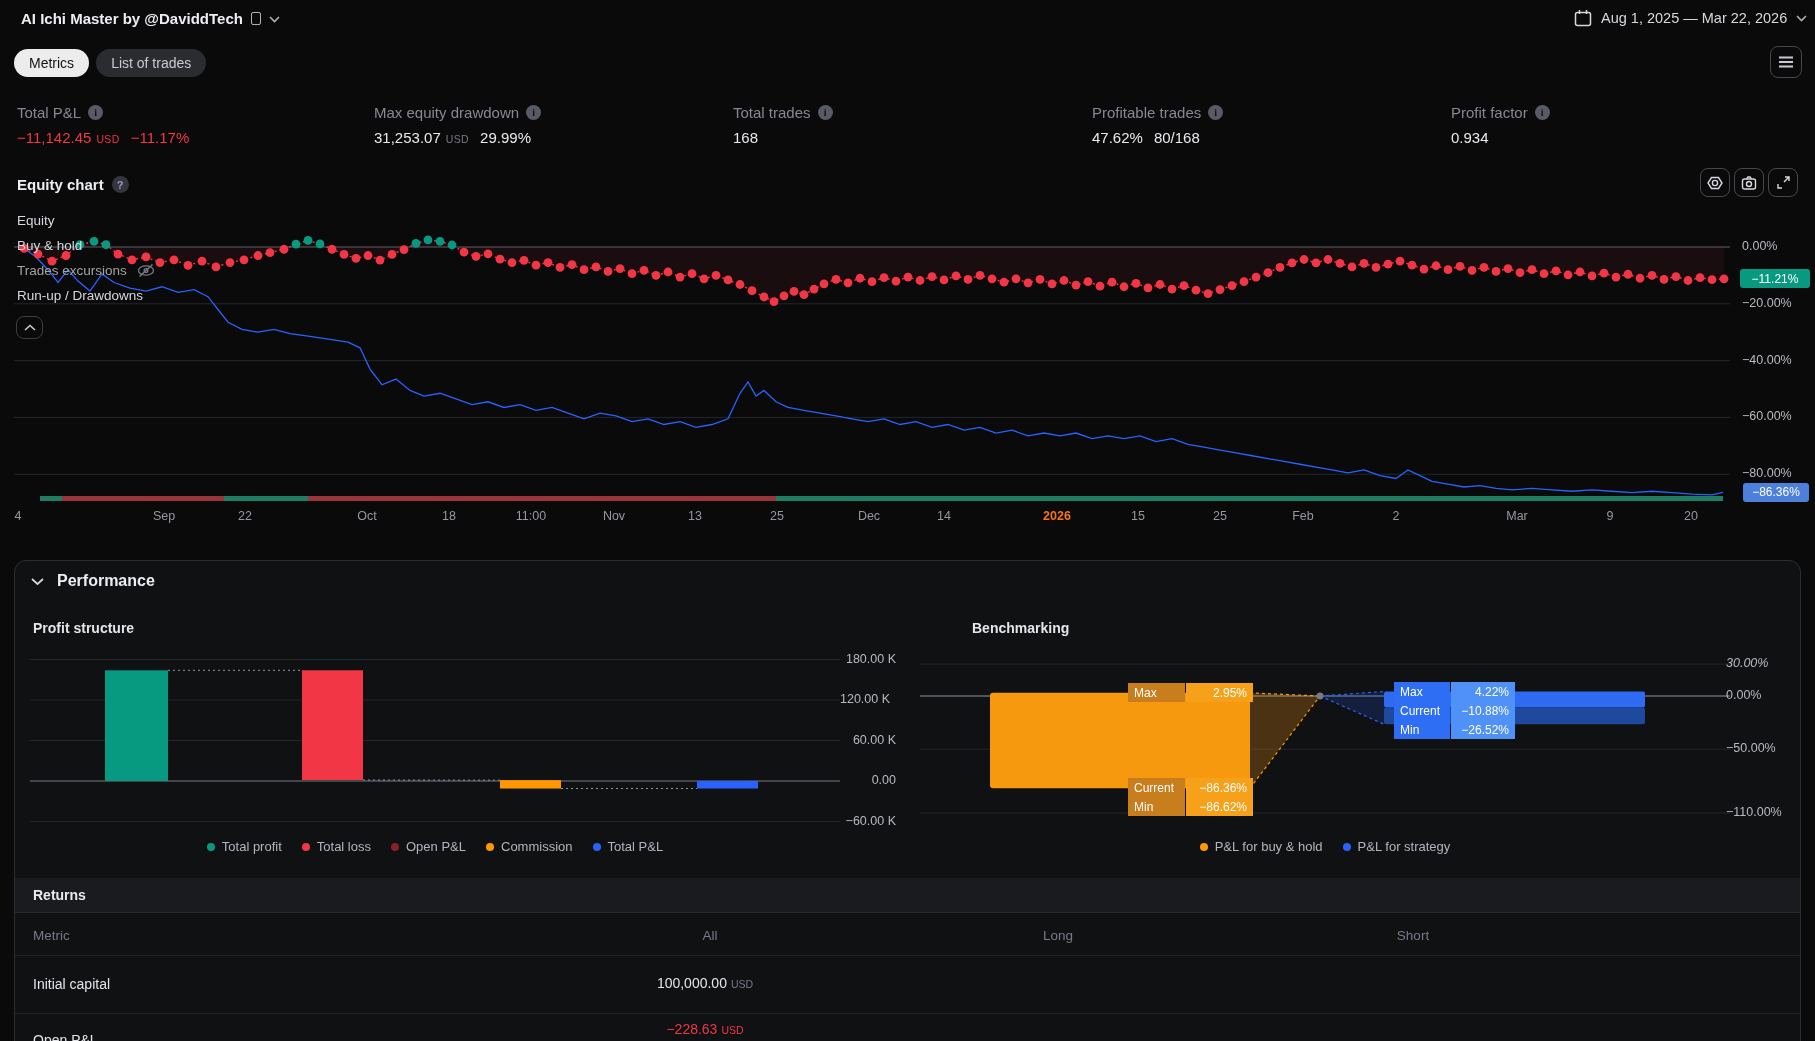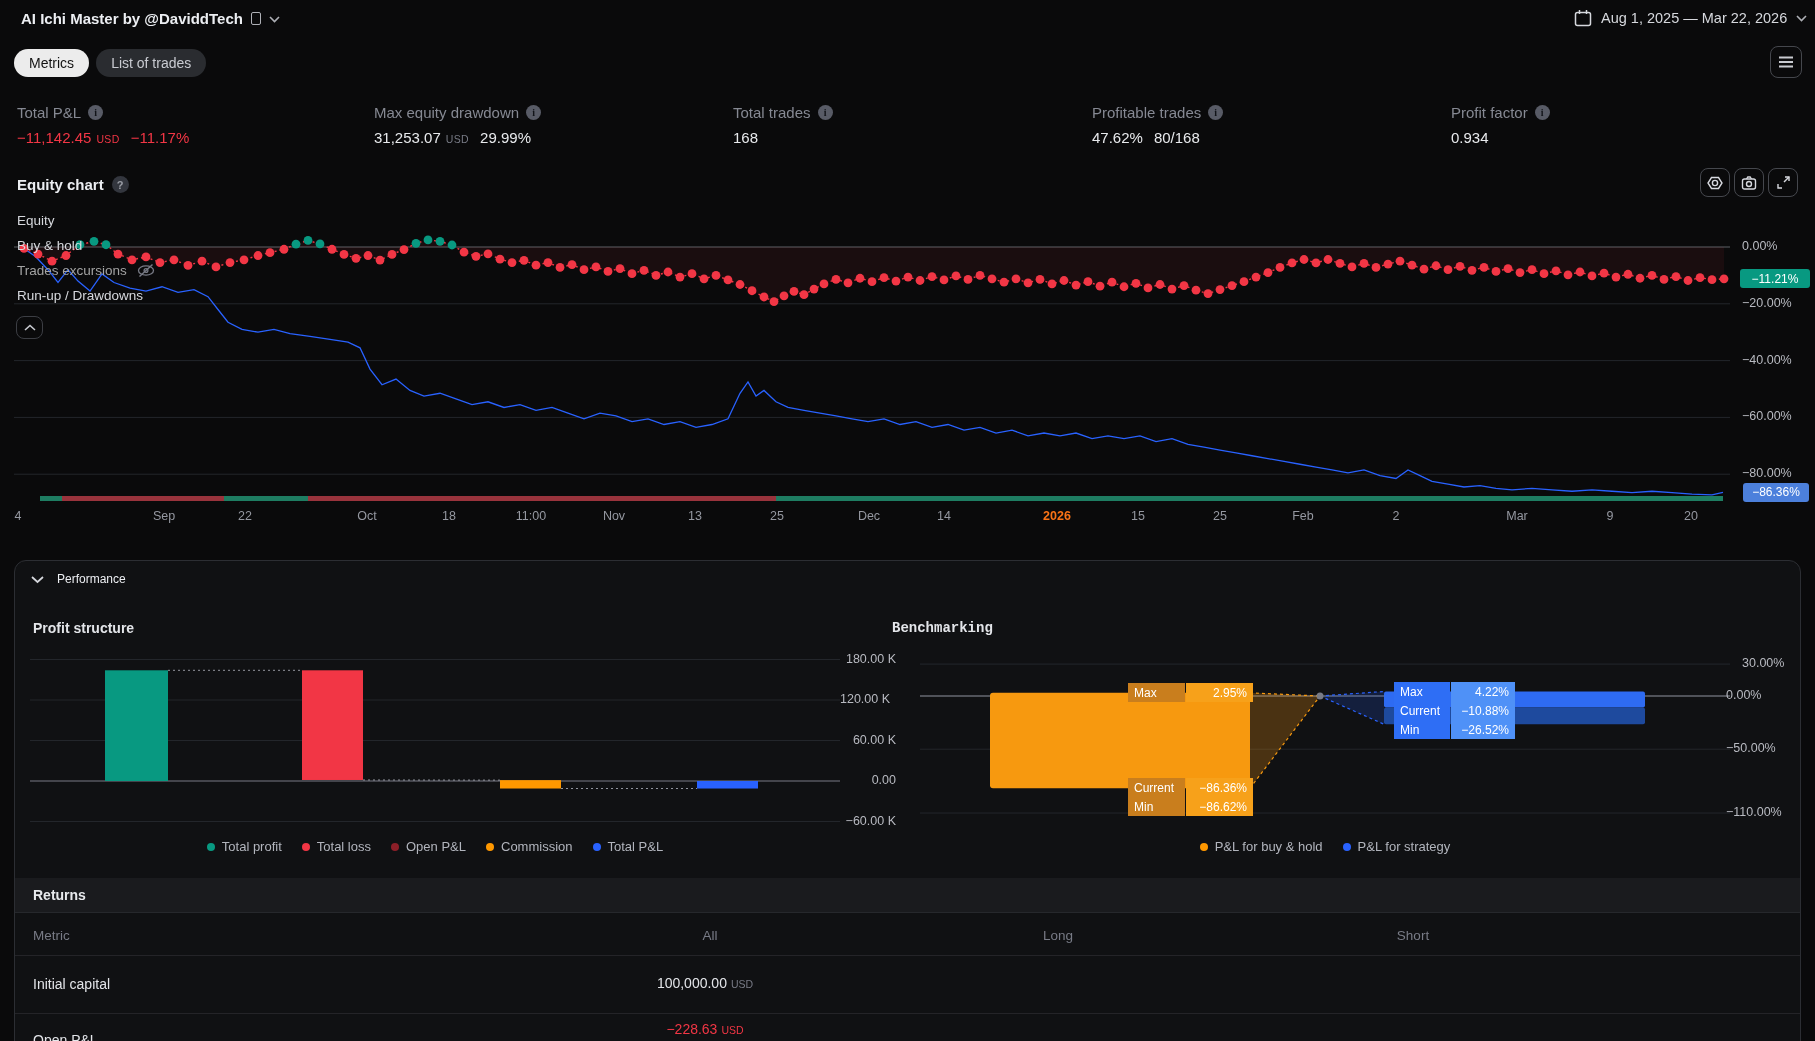--- a/index.html
+++ b/index.html
@@ -33,21 +33,21 @@
   .section-title { font-size:15px; font-weight:bold; color:#eceef2; display:flex; align-items:center; gap:8px; }
   .eq-legend-item { font-size:13.5px; color:#d6d8dd; display:flex; align-items:center; gap:9px; cursor:pointer; }
   .eq-legend-item.off { color:#a3a3a3; }
   .y-label { position:absolute; font-size:12.5px; color:#b8bac1; white-space:nowrap; }
   .badge { position:absolute; height:19px; border-radius:3px; color:#fff; font-size:12px; display:flex; align-items:center; justify-content:center; }
   .x-tick { position:absolute; font-size:12.5px; color:#9598a1; transform:translateX(-50%); white-space:nowrap; }
   .x-tick.bold { color:#f97316; font-weight:bold; }
 
   
   .card { left:14px; top:560px; width:1787px; height:500px; background:#101113; border:1px solid #2c2e33; border-radius:12px 12px 0 0; }
-  .perf-title { font-size:12px; font-weight:normal; color:#eceef2; }
+  .perf-title { font-size:16px; font-weight:bold; color:#eceef2; }
   .sub-title { font-size:14px; font-weight:bold; color:#e3e5e9; }
   .legend-row { display:flex; justify-content:center; align-items:center; gap:20px; font-size:13px; color:#b2b5bd; }
   .legend-dot { width:8px; height:8px; border-radius:50%; display:inline-block; margin-right:7px; }
 
   .bench-box { position:absolute; display:flex; height:19px; font-size:12px; color:#fff; }
   .bench-box .lb { display:flex; align-items:center; padding-left:6px; }
   .bench-box .vb { display:flex; align-items:center; justify-content:flex-end; padding-right:6px; margin-left:1px; }
 
   
   .returns-band { left:15px; top:878px; width:1785px; height:35px; background:#1a1b1e; border-bottom:1px solid #26282c; display:flex; align-items:center; padding-left:18px; }
@@ -439,21 +439,21 @@
       <div style="display: flex; align-items: center;">
         <span class="legend-dot" style="background: rgb(255, 152, 0);"></span>
         <span>Commission</span>
       </div>
       <div style="display: flex; align-items: center;">
         <span class="legend-dot" style="background: rgb(41, 98, 255);"></span>
         <span>Total P&amp;L</span>
       </div>
     </div>
 
-  <div class="abs sub-title" style="left:892px; top:620px;font-family:Liberation Mono, monospace;">Benchmarking</div>
+  <div class="abs sub-title" style="left:972px; top:620px;">Benchmarking</div>
   <svg id="bench-svg" class="abs" style="left:920px; top:646px;" width="810" height="196">
       <line x1="0" y1="18.08" x2="810" y2="18.08" stroke="#23262b" stroke-width="1"></line>
       <line x1="0" y1="50" x2="810" y2="50" stroke="#9095a0" stroke-width="1"></line>
       <line x1="0" y1="103.2" x2="810" y2="103.2" stroke="#23262b" stroke-width="1"></line>
       <line x1="0" y1="167.04000000000002" x2="810" y2="167.04000000000002" stroke="#23262b" stroke-width="1"></line>
       <rect x="70" y="46.8612" width="260" height="95.30248" rx="3" fill="#f7990f"></rect>
       <polygon points="330,46.8612 400,50 330,142.16368" fill="rgba(247,153,15,0.25)"></polygon>
       <line x1="330" y1="46.8612" x2="400" y2="50" stroke="#f7990f" stroke-width="1.2" stroke-dasharray="3 3"></line>
       <line x1="330" y1="142.16368" x2="400" y2="50" stroke="#f7990f" stroke-width="1.2" stroke-dasharray="3 3"></line>
       <polygon points="400,50 464,45.50992 464,78.21728" fill="rgba(41,98,255,0.18)"></polygon>
@@ -483,21 +483,21 @@
       <div class="bench-box" style="left: 474px; top: 55.0099px;">
         <div class="lb" style="width: 56px; background: rgb(46, 110, 245);">Current</div>
         <div class="vb" style="width: 64px; background: rgb(79, 145, 247);">−10.88%</div>
       </div>
       <div class="bench-box" style="left: 474px; top: 74.0099px;">
         <div class="lb" style="width: 56px; background: rgb(46, 110, 245);">Min</div>
         <div class="vb" style="width: 64px; background: rgb(79, 145, 247);">−26.52%</div>
       </div>
     </div>
   <div id="bench-ylabels" class="abs" style="left:1726px; top:646px; width:70px; height:196px;">
-      <div class="y-label" style="top: 10.08px; left: 16px;">30.00%</div>
+      <div class="y-label" style="top: 10.08px; left: 0px; font-style: italic;">30.00%</div>
       <div class="y-label" style="top: 42px; left: 0px;">0.00%</div>
       <div class="y-label" style="top: 95.2px; left: 0px;">−50.00%</div>
       <div class="y-label" style="top: 159.04px; left: 0px;">−110.00%</div>
     </div>
   <div id="bench-legend" class="abs legend-row" style="left:920px; top:839px; width:810px;align-items:flex-end;">
       <div style="display: flex; align-items: center;">
         <span class="legend-dot" style="background: rgb(255, 152, 0);"></span>
         <span>P&amp;L for buy &amp; hold</span>
       </div>
       <div style="display: flex; align-items: center;">

